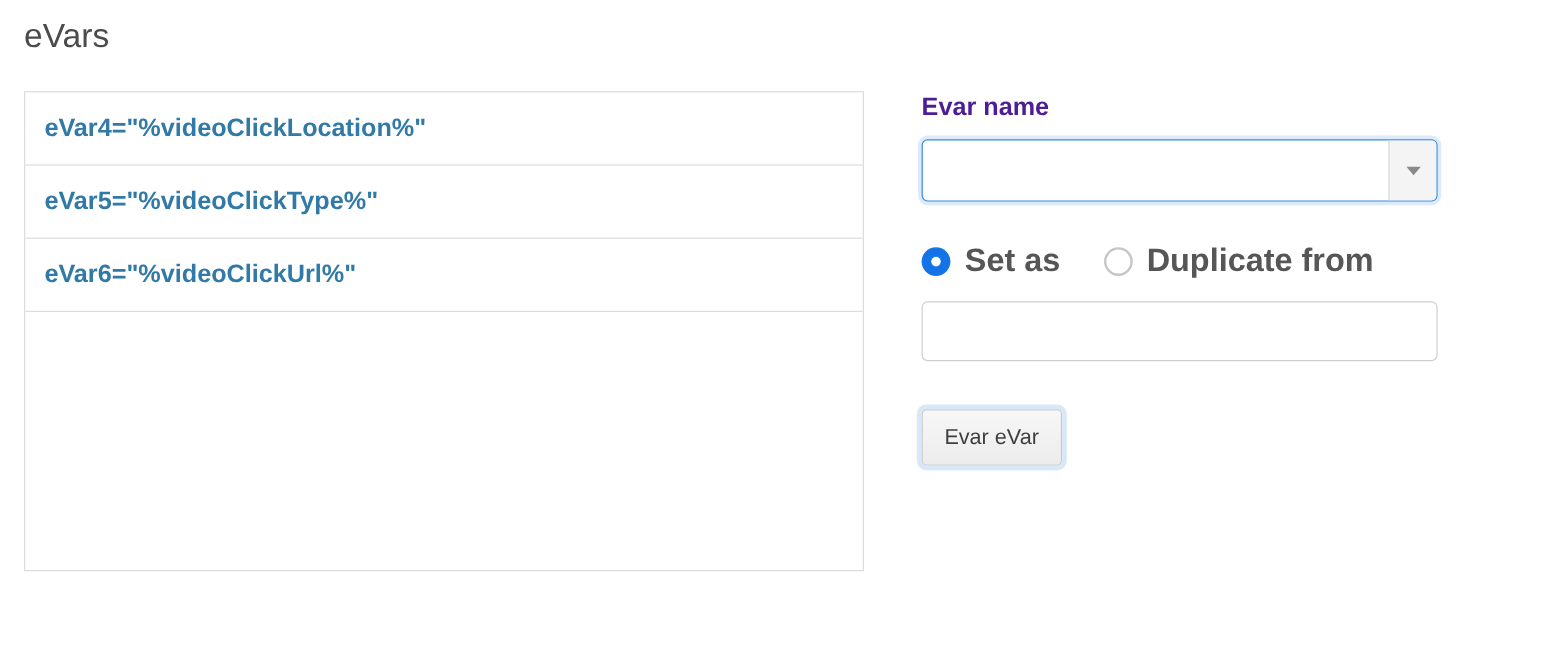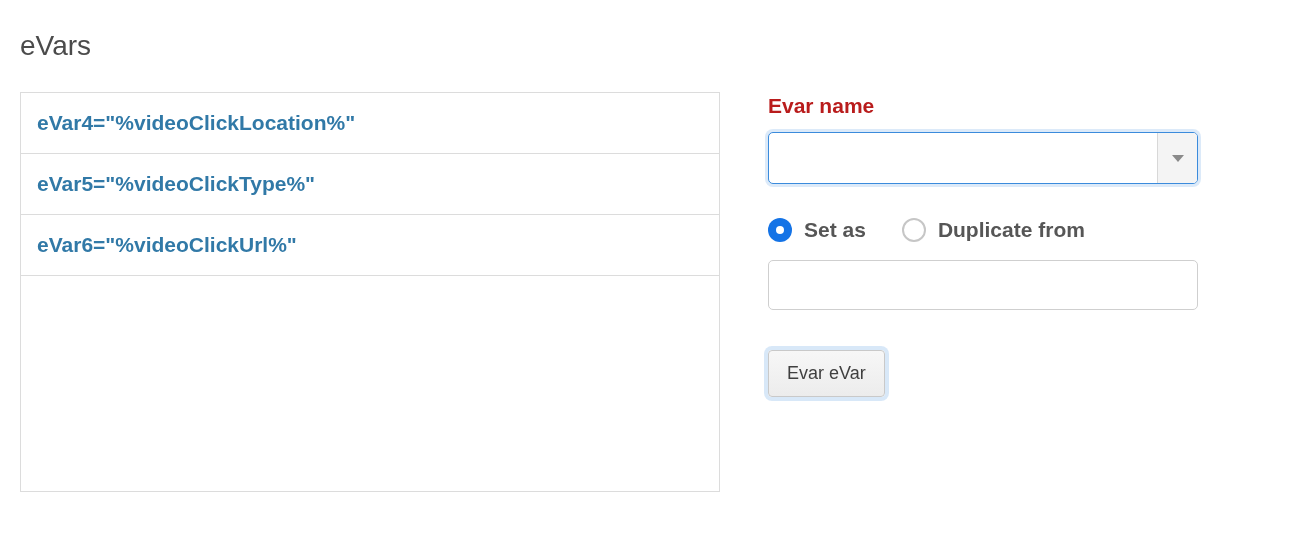--- a/index.html
+++ b/index.html
@@ -5,21 +5,21 @@
   * { box-sizing: border-box; }
   html, body {
     margin: 0;
     padding: 0;
     font-family: -apple-system, BlinkMacSystemFont, "Segoe UI", Arial, sans-serif;
     background: #fff;
     color: #4b4b4b;
   }
   .page {
     width: 1292px;
-    padding: 30px 20px 40px 20px;
+    padding: 14px 20px 40px 20px;
   }
   .section-title {
     font-size: 28px;
     font-weight: 400;
     color: #4b4b4b;
     margin: 0 0 30px 0;
   }
   .columns {
     display: flex;
     gap: 48px;
@@ -42,21 +42,21 @@
     border-bottom: 1px solid #dcdcdc;
     padding: 18px 16px;
     font-size: 21px;
     font-weight: 600;
     color: #3179a7;
     cursor: pointer;
   }
   .form-label {
     font-size: 21px;
     font-weight: 600;
-    color: #b91c1c;
+    color: #4c1d95;
     margin-bottom: 14px;
   }
   .dropdown {
     display: flex;
     width: 100%;
     height: 52px;
     border: 1px solid #3b8bdc;
     border-radius: 5px;
     box-shadow: 0 0 0 3px rgba(59,139,220,0.18);
     background: #fff;
@@ -108,21 +108,21 @@
     border: 2px solid #c6c6c6;
     background: #fff;
   }
   .radio-inner-selected {
     width: 8px;
     height: 8px;
     background: #fff;
     border-radius: 50%;
   }
   .radio-label {
-    font-size: 21px;
+    font-size: 27px;
     font-weight: 600;
     color: #565656;
   }
   .text-input {
     margin-top: 18px;
     width: 100%;
     height: 50px;
     border: 1px solid #cfcfcf;
     border-radius: 5px;
     background: #fff;

